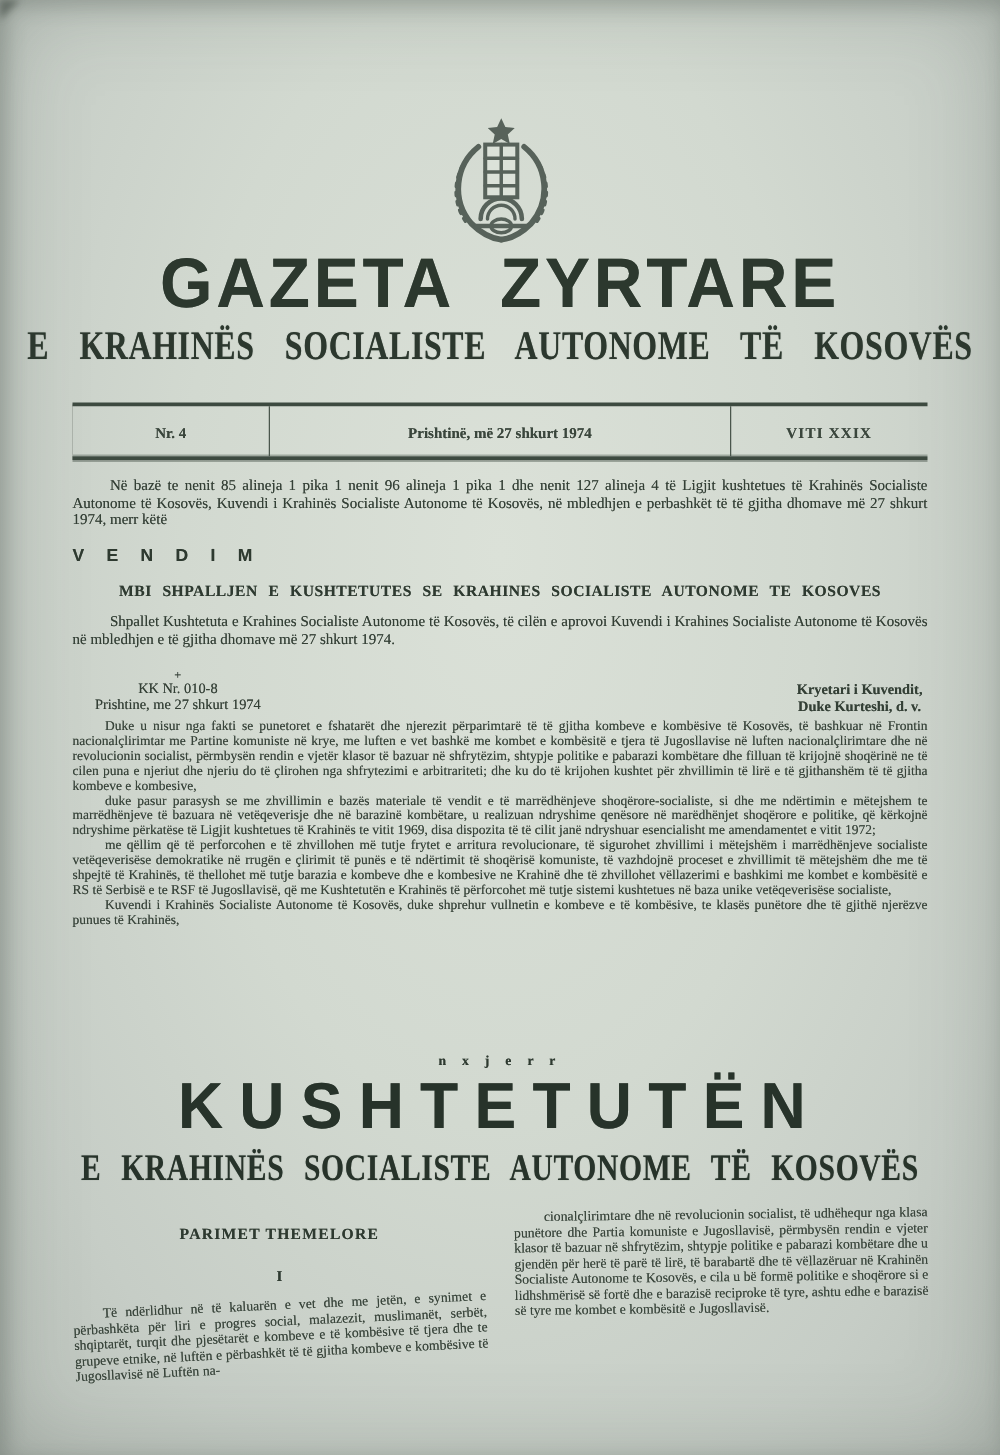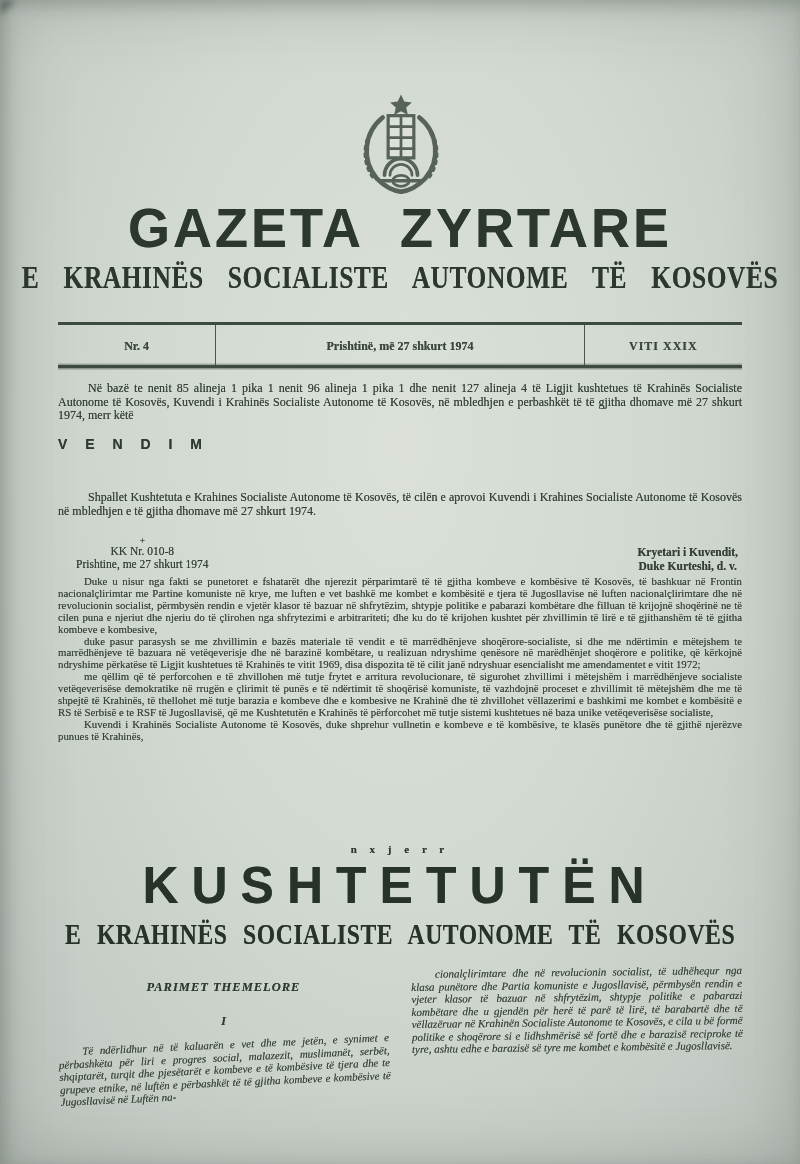--- a/index.html
+++ b/index.html
@@ -55,21 +55,21 @@
   .issues-word { top:843px; text-align:center; font-weight:bold; font-size:11px; letter-spacing:5px; color:#2e3a30; }
 
   
   .const-title { top:856px; text-align:center; font-family:"Liberation Sans", sans-serif; font-weight:bold;
     font-size:50px; letter-spacing:13px; color:#27332a; transform:scaleY(1.04); }
   .const-subtitle { top:922px; text-align:center; font-family:"Liberation Serif", serif; font-weight:bold;
     font-size:23px; letter-spacing:.5px; word-spacing:9px; color:#27332a; transform:scale(1.03,1.3); }
 
   
   .columns { position:absolute; top:968px; left:58px; width:684px; display:flex; gap:22px; }
-  .col { width:331px;font-style:italic; }
+  .col { width:331px; }
   .section-heading { text-align:center; font-weight:bold; font-size:12.5px; letter-spacing:1px; color:#2e3a30; margin-top:12px; }
   .section-number { text-align:center; font-weight:bold; font-size:12px; margin-top:19px; color:#2e3a30; }
   .col-text { font-size:11px; line-height:12.5px; text-align:justify; text-indent:24px; color:#39453b; }
   .col-left-text { margin-top:17px; transform:rotate(-2.6deg); transform-origin:left top; }
   .col-right-text { transform:rotate(-.7deg); transform-origin:left top; }
 </style>
 </head>
 <body>
 
 <div class="page">
@@ -98,20 +98,21 @@
   <div class="masthead-subtitle ink">E KRAHINËS SOCIALISTE AUTONOME TË KOSOVËS</div>
 
   <div class="issue-bar">
     <div class="issue-cell num ink">Nr. 4</div>
     <div class="issue-cell date ink">Prishtinë, më 27 shkurt 1974</div>
     <div class="issue-cell year ink">VITI XXIX</div>
   </div>
 
   <div class="textcol para decision-intro ink">Në bazë te nenit 85 alineja 1 pika 1 nenit 96 alineja 1 pika 1 dhe nenit 127 alineja 4 të Ligjit kushtetues të Krahinës Socialiste Autonome të Kosovës, Kuvendi i Krahinës Socialiste Autonome të Kosovës, në mbledhjen e perbashkët të të gjitha dhomave më 27 shkurt 1974, merr këtë</div>
   <div class="textcol decision-heading ink">V E N D I M</div>
+  <div class="textcol decision-subject ink">MBI SHPALLJEN E KUSHTETUTES SE KRAHINES SOCIALISTE AUTONOME TE KOSOVES</div>
   <div class="textcol para decision-body ink">Shpallet Kushtetuta e Krahines Socialiste Autonome të Kosovës, të cilën e aprovoi Kuvendi i Krahines Socialiste Autonome të Kosovës në mbledhjen e të gjitha dhomave më 27 shkurt 1974.</div>
 
   <div class="ref-block ink">
     <div class="ref-mark">+</div>
     <div>KK Nr. 010-8</div>
     <div>Prishtine, me 27 shkurt 1974</div>
   </div>
   <div class="sig-block ink">
     <div>Kryetari i Kuvendit,</div>
     <div>Duke Kurteshi, d. v.</div>

